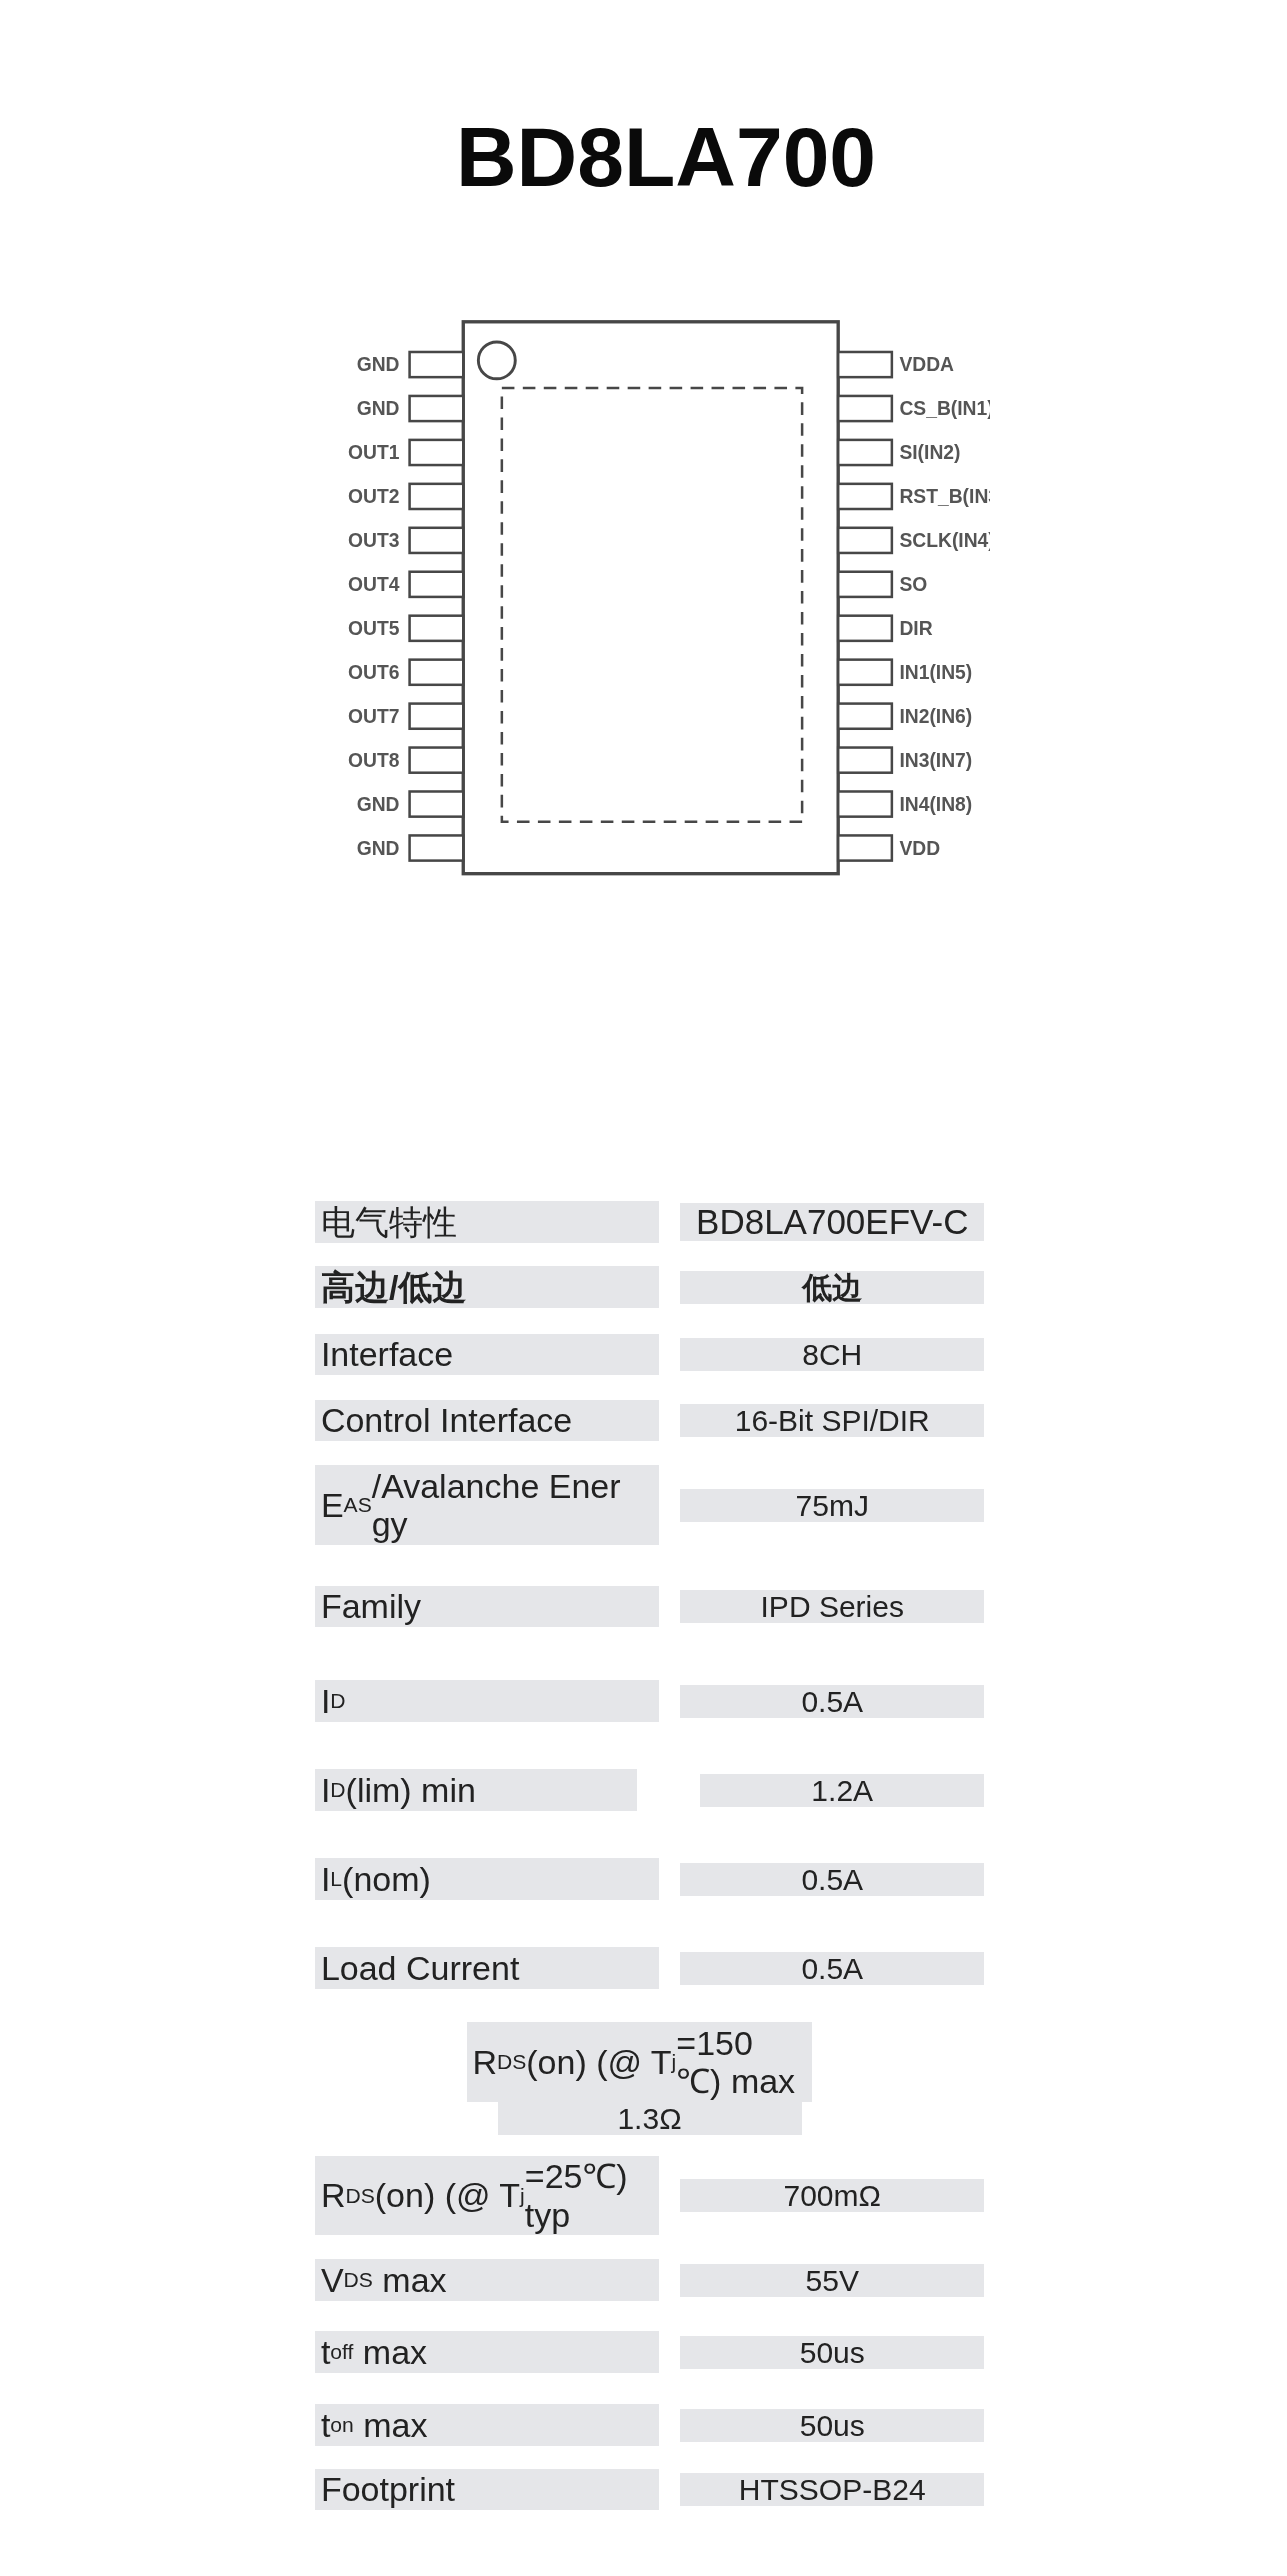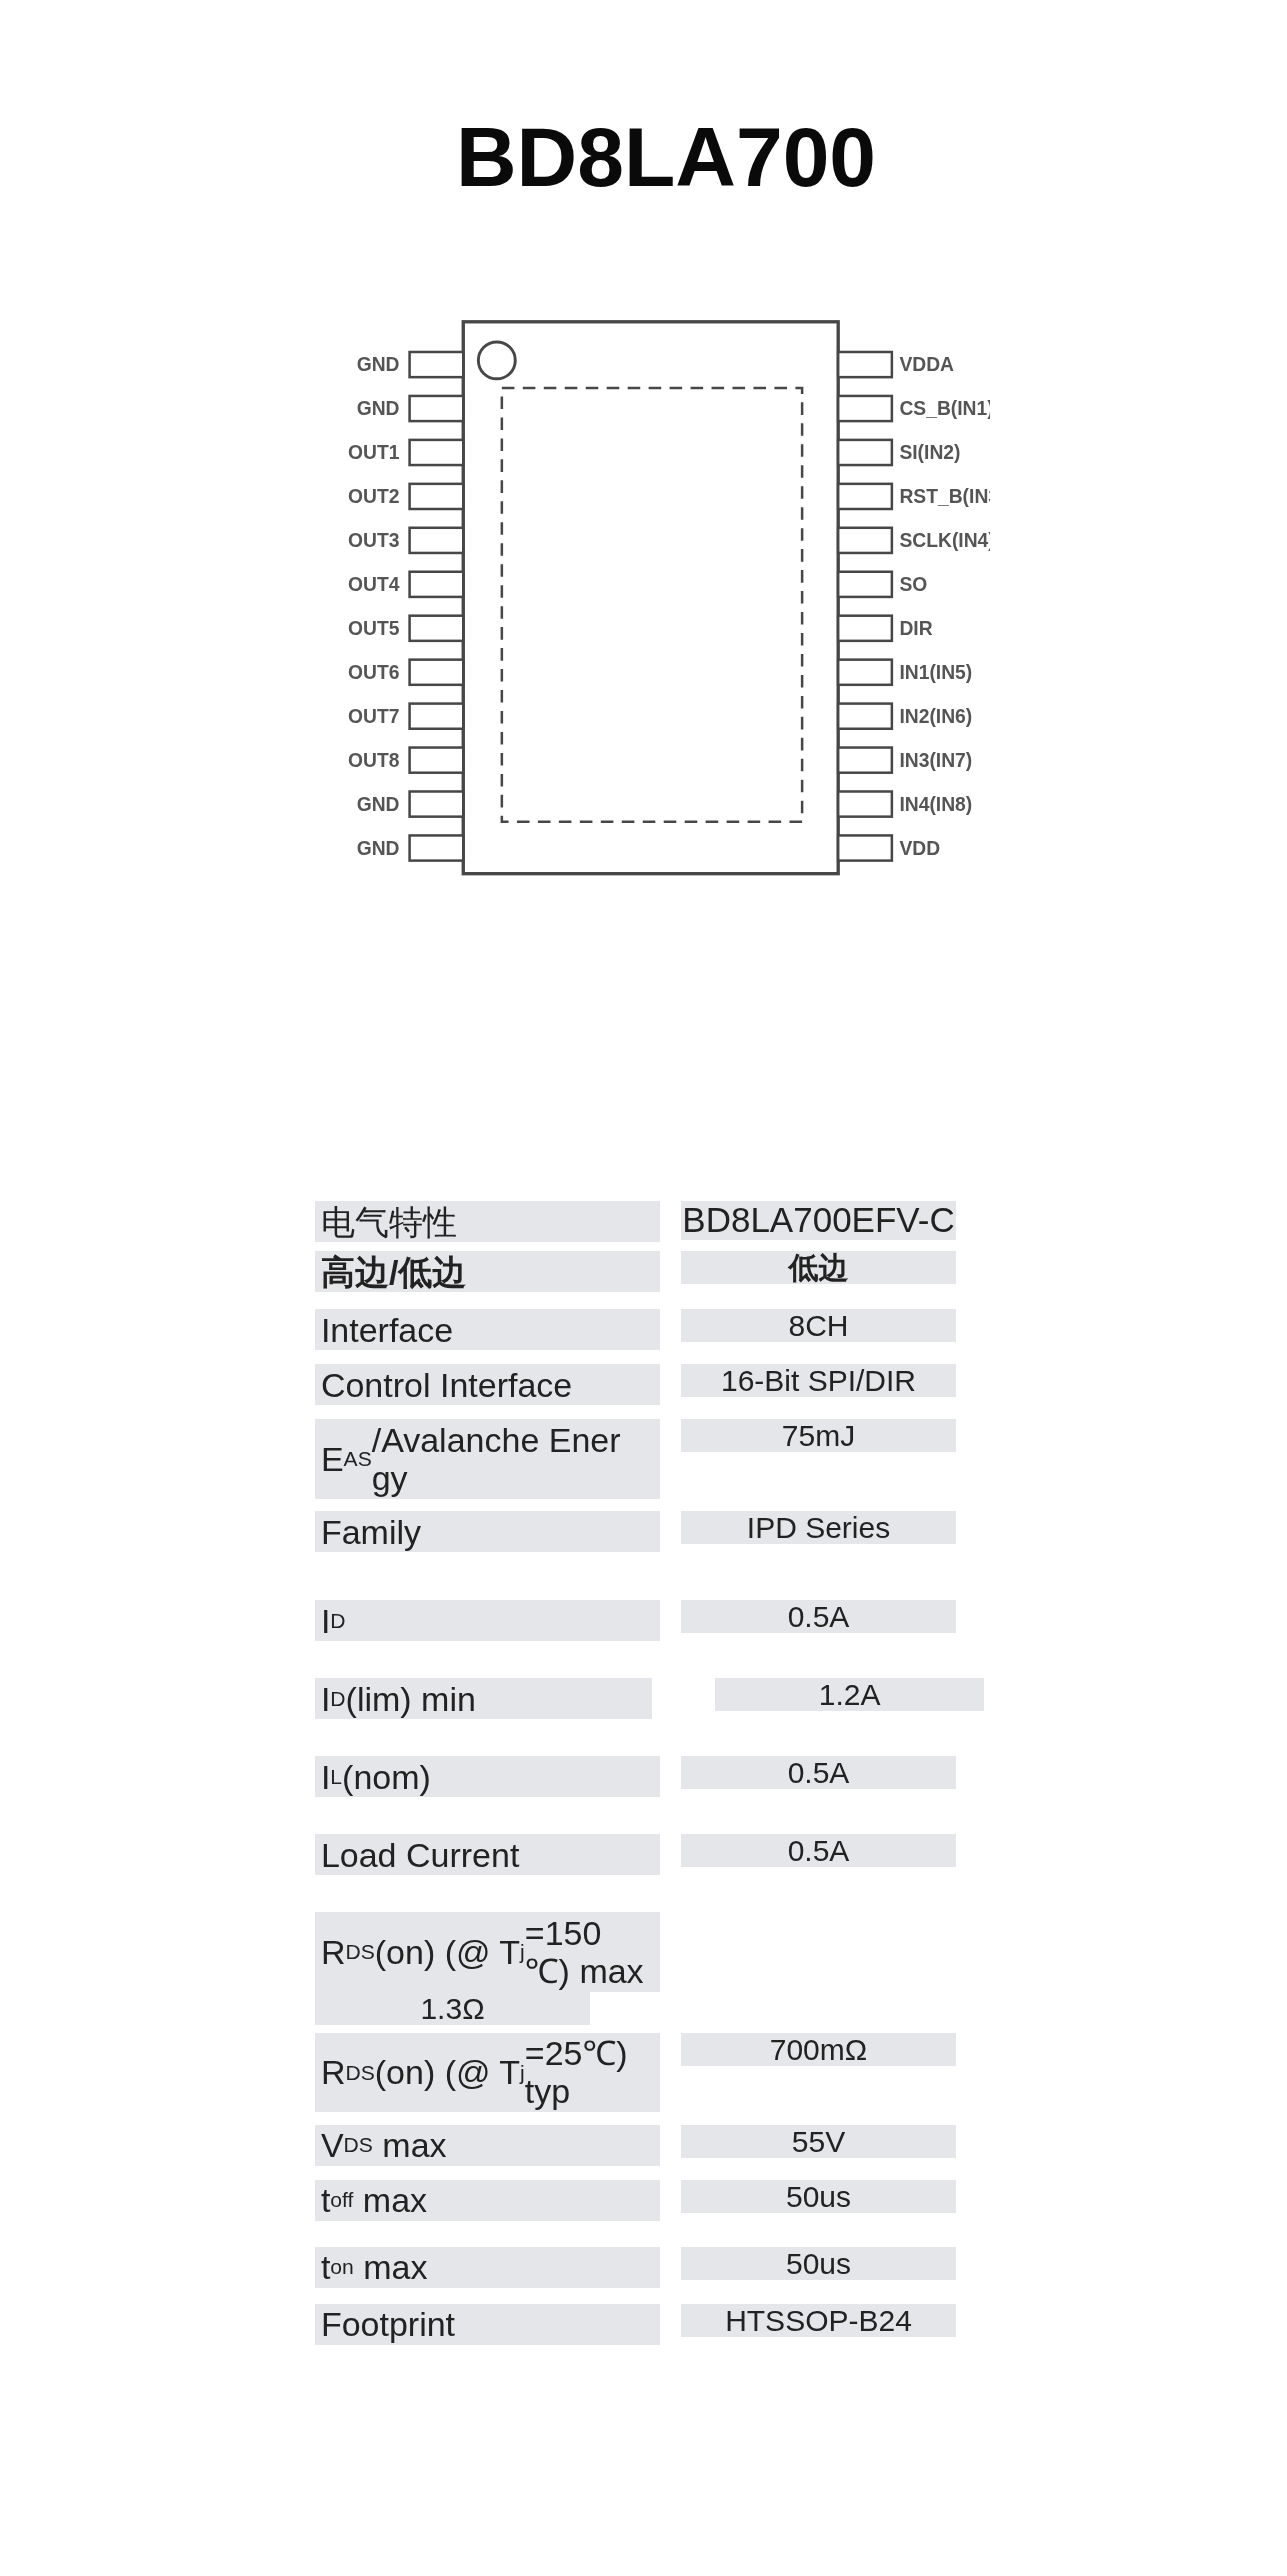--- a/index.html
+++ b/index.html
@@ -42,31 +42,31 @@
     font-family:"Liberation Sans",sans-serif;
     font-size:23px;font-weight:bold;
     fill:var(--pin-label);
   }
   .pin-label.end{text-anchor:end;}
   #spec-table{
     position:absolute;
     left:315px;top:1201px;
     width:669px;
   }
-  .row{display:flex;align-items:flex-start;margin-bottom:8px;}
+  .row{display:flex;align-items:center;margin-bottom:19px;}
   .cell{background:var(--cell-bg);box-sizing:border-box;display:flex;align-items:center;}
   .cell.label{
     width:345px;margin-right:21px;
     padding:1.7px 3.4px 1.7px 5.9px;
     font-size:34px;color:var(--table-text);
     line-height:1.12;
     white-space:pre-wrap;
   }
   .cell.value{
-    width:275px;
+    width:304px;
     justify-content:center;
     text-align:center;
     font-size:30px;color:var(--table-text);
     line-height:1.1;
   }
   .cell.value.lg{font-size:35px;}
   .sb{font-size:0.62em;vertical-align:-0.14em;}
 </style>
 </head>
 <body>

